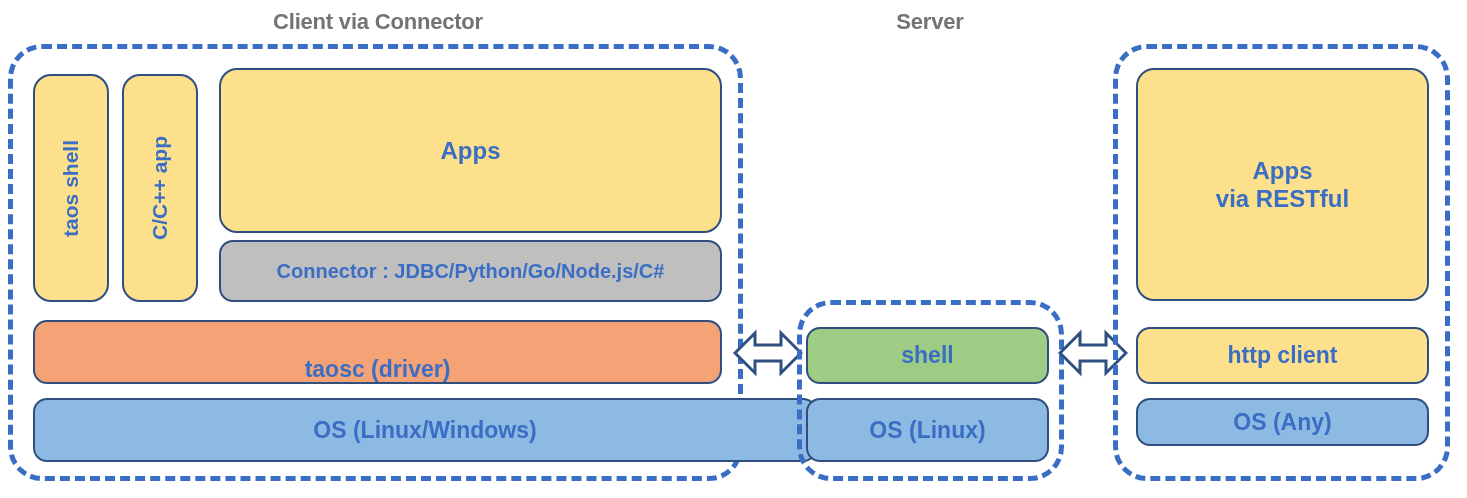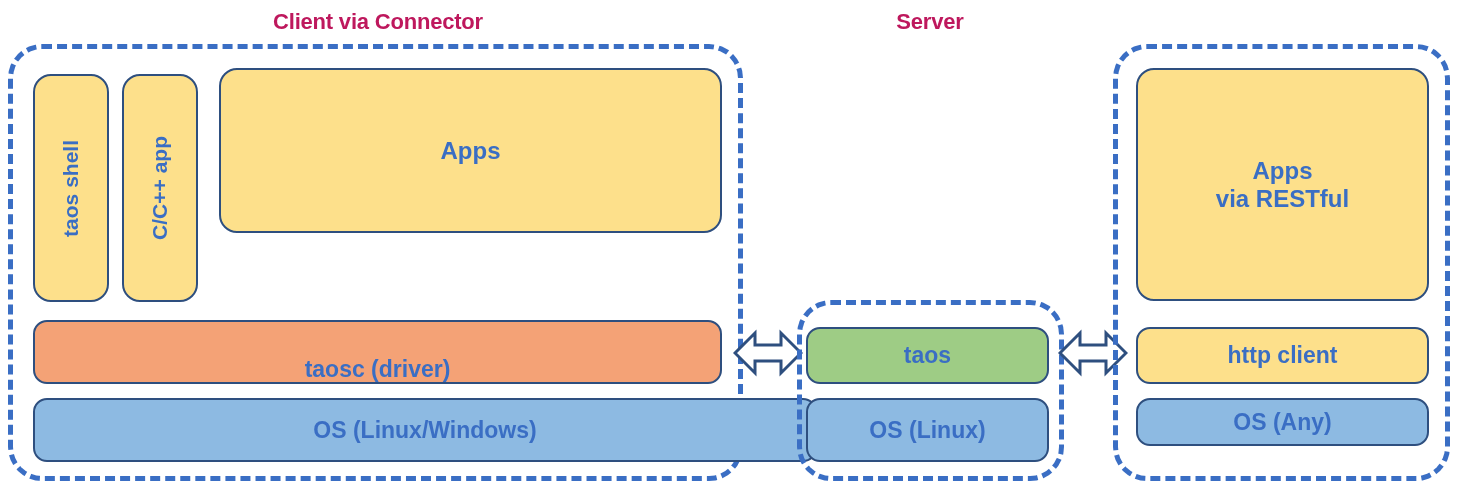--- a/index.html
+++ b/index.html
@@ -18,21 +18,21 @@
   .stage {
     position: absolute;
     left: 0; top: 0;
     width: 1467px;
     height: 498px;
   }
 
   
   .section-title {
     position: absolute;
-    color: #be185d;
+    color: #737373;
     font-weight: bold;
     font-size: 22px;
     letter-spacing: -0.2px;
     text-align: center;
     white-space: nowrap;
     line-height: 1;
   }
 
   
   .dashed-group {
@@ -96,39 +96,42 @@
   </div>
 
   <div class="block fill-yellow tall-radius" style="left:122px; top:74px; width:76px; height:228px;">
     <span class="vertical-label">C/C++ app</span>
   </div>
 
   <div class="block fill-yellow tall-radius" style="left:219px; top:68px; width:503px; height:165px; font-size:24px;">
     <span>Apps</span>
   </div>
 
+  <div class="block fill-gray" style="left:219px; top:240px; width:503px; height:62px; font-size:20px;">
+    <span>Connector : JDBC/Python/Go/Node.js/C#</span>
+  </div>
 
   <div class="block fill-orange" style="left:33px; top:320px; width:689px; height:64px; font-size:23px;">
     <span>taosc (driver)</span>
   </div>
 
   <div class="block fill-blue" style="left:33px; top:398px; width:784px; height:64px; font-size:23px;">
     <span>OS (Linux/Windows)</span>
   </div>
 
   <div class="arrow" style="left:733px; top:325px; width:70px; height:56px;">
     <svg width="70" height="56" viewBox="0 0 70 56">
       <polygon points="2,28 22,8 22,20 48,20 48,8 68,28 48,48 48,36 22,36 22,48" fill="#ffffff" stroke="#2e4f7f" stroke-width="3" stroke-linejoin="miter"></polygon>
     </svg>
   </div>
 
   <div class="dashed-group" style="left:797px; top:300px; width:267px; height:181px;"></div>
 
   <div class="block fill-green" style="left:806px; top:327px; width:243px; height:57px; font-size:23px;">
-    <span>taos</span>
+    <span>shell</span>
   </div>
 
   <div class="block fill-blue" style="left:806px; top:398px; width:243px; height:64px; font-size:23px;">
     <span>OS (Linux)</span>
   </div>
 
   <div class="arrow" style="left:1058px; top:325px; width:70px; height:56px;">
     <svg width="70" height="56" viewBox="0 0 70 56">
       <polygon points="2,28 22,8 22,20 48,20 48,8 68,28 48,48 48,36 22,36 22,48" fill="#ffffff" stroke="#2e4f7f" stroke-width="3" stroke-linejoin="miter"></polygon>
     </svg>

